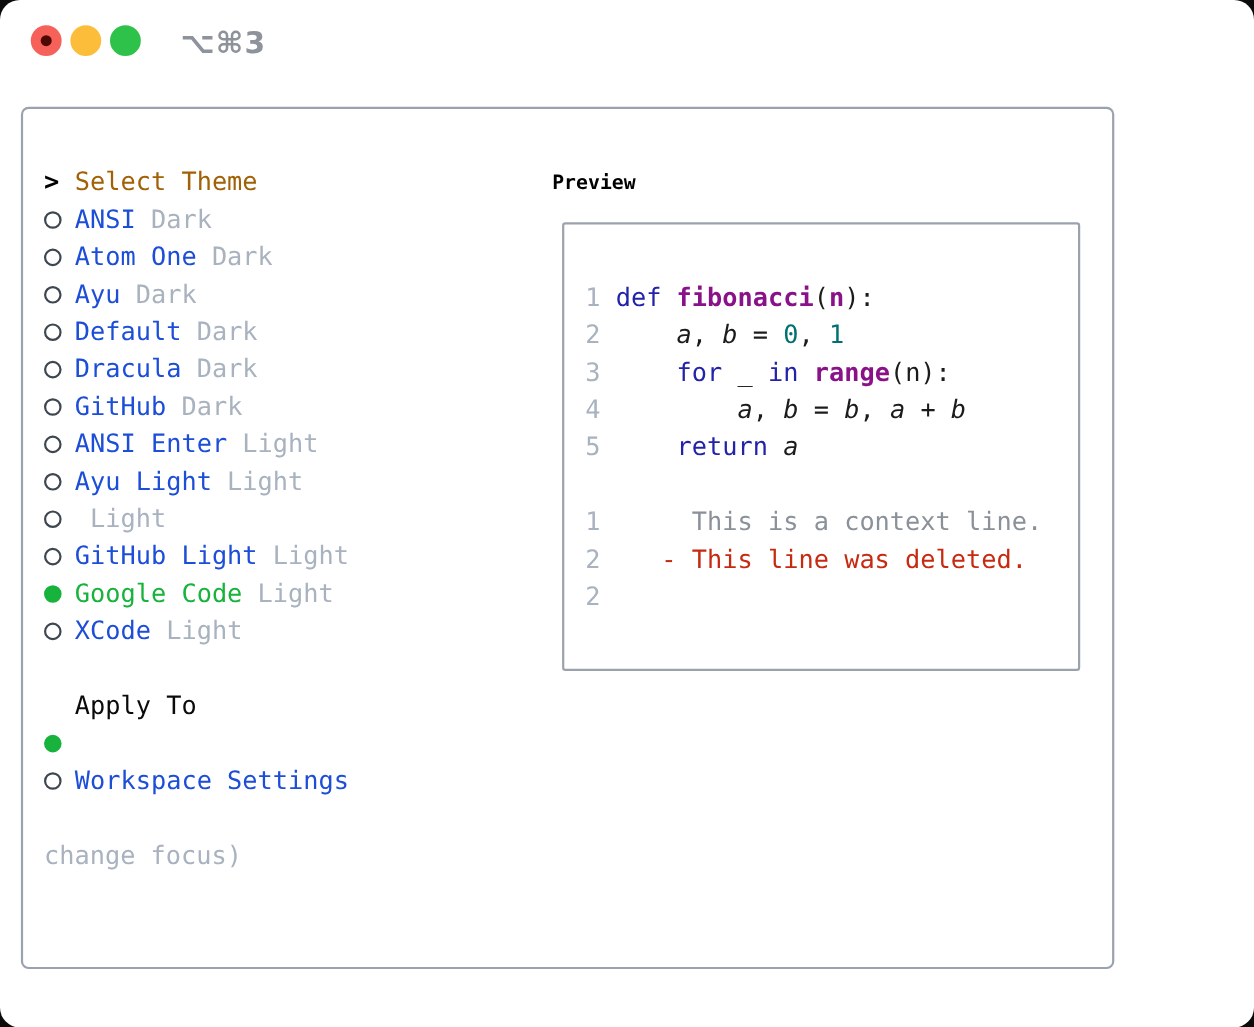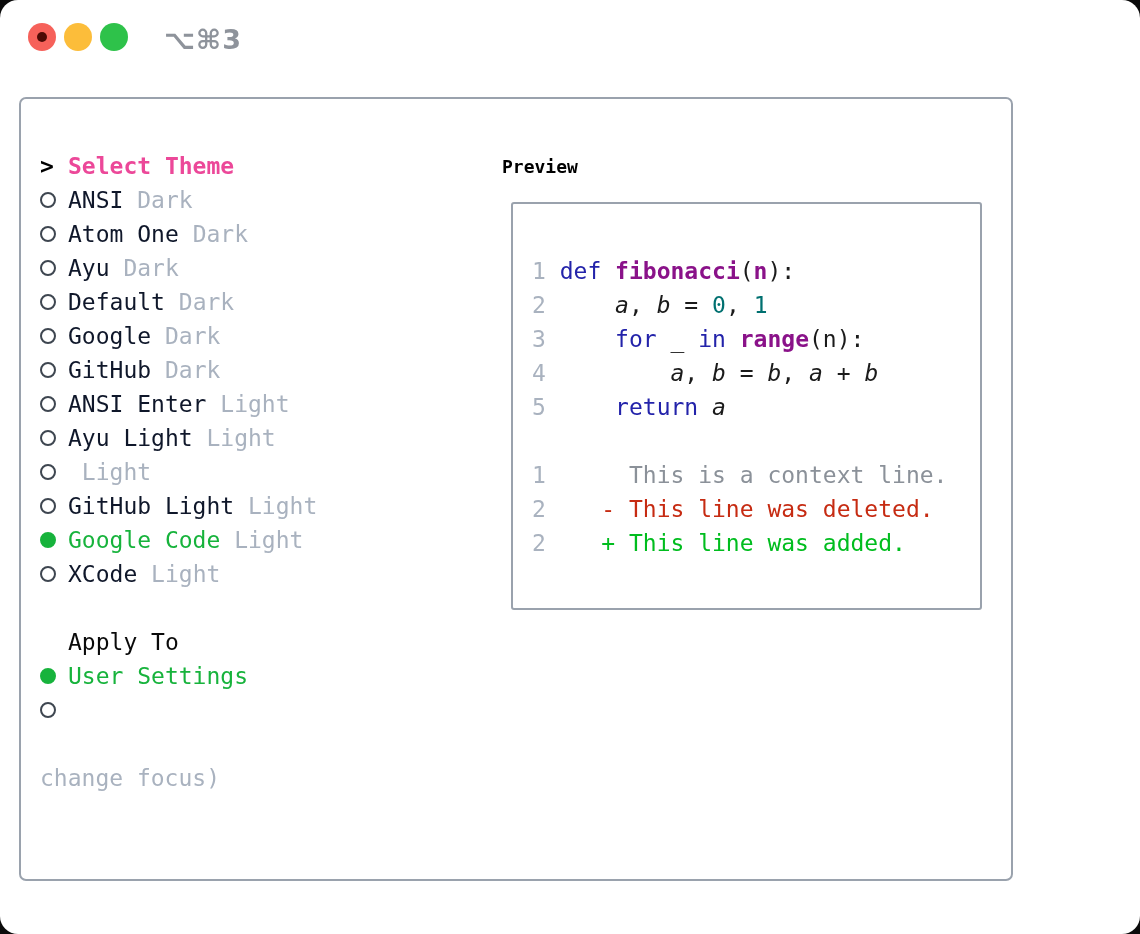--- a/index.html
+++ b/index.html
@@ -24,23 +24,23 @@
   .panel{
     position:absolute;left:19px;top:97px;width:994px;height:784px;
     border:2px solid #9aa2ad;border-radius:7px;box-sizing:border-box;background:#fff;
   }
   .left-col{position:absolute;left:19px;top:50px;font-size:23px;}
   .row{height:34px;display:flex;align-items:center;white-space:pre;}
   .bcol{width:28px;display:inline-flex;align-items:center;flex:none;}
   .bullet{width:12px;height:12px;border:2.5px solid #3e4650;border-radius:50%;display:inline-block;box-sizing:content-box;}
   .bullet.filled{background:var(--green);border-color:var(--green);}
   .caret{font-weight:700;color:#000;}
-  .hdr{font-weight:700;color:#ec4899;}
+  .hdr{font-weight:400;color:#a16207;}
   .subhdr{color:#0a0a0a;}
-  .tname{color:#0f172a;}
+  .tname{color:#1d4ed8;}
   .tname.selected{color:var(--green);}
   .tvariant{color:var(--muted);}
   .hint{color:var(--muted);height:34px;display:flex;align-items:center;white-space:pre;}
   .spacer{height:34px;}
   
   .preview-label{position:absolute;left:481px;top:50px;font-size:18px;font-weight:700;color:#000;height:34px;display:flex;align-items:center;}
   .preview-box{
     position:absolute;left:490px;top:103px;width:471px;height:408px;
     border:2px solid #9aa2ad;border-radius:3px;box-sizing:border-box;
     padding:50px 0 0 19px;overflow:hidden;background:#fff;
@@ -72,40 +72,40 @@
       <div class="row">
         <span class="bcol"><span class="caret">&gt;</span></span>
         <span class="hdr">Select Theme</span>
       </div>
 
       <div>
           <div class="row"><span class="bcol"><span class="bullet"></span></span><span class="tname">ANSI</span><span class="tvariant"> Dark</span></div>
           <div class="row"><span class="bcol"><span class="bullet"></span></span><span class="tname">Atom One</span><span class="tvariant"> Dark</span></div>
           <div class="row"><span class="bcol"><span class="bullet"></span></span><span class="tname">Ayu</span><span class="tvariant"> Dark</span></div>
           <div class="row"><span class="bcol"><span class="bullet"></span></span><span class="tname">Default</span><span class="tvariant"> Dark</span></div>
-          <div class="row"><span class="bcol"><span class="bullet"></span></span><span class="tname">Google</span><span class="tvariant"> Dark</span></div>
+          <div class="row"><span class="bcol"><span class="bullet"></span></span><span class="tname">Dracula</span><span class="tvariant"> Dark</span></div>
           <div class="row"><span class="bcol"><span class="bullet"></span></span><span class="tname">GitHub</span><span class="tvariant"> Dark</span></div>
           <div class="row"><span class="bcol"><span class="bullet"></span></span><span class="tname">ANSI Enter</span><span class="tvariant"> Light</span></div>
           <div class="row"><span class="bcol"><span class="bullet"></span></span><span class="tname">Ayu Light</span><span class="tvariant"> Light</span></div>
           <div class="row"><span class="bcol"><span class="bullet"></span></span><span class="tvariant"> Light</span></div>
           <div class="row"><span class="bcol"><span class="bullet"></span></span><span class="tname">GitHub Light</span><span class="tvariant"> Light</span></div>
           <div class="row"><span class="bcol"><span class="bullet filled"></span></span><span class="tname selected">Google Code</span><span class="tvariant"> Light</span></div>
           <div class="row"><span class="bcol"><span class="bullet"></span></span><span class="tname">XCode</span><span class="tvariant"> Light</span></div>
         </div>
 
       <div class="spacer"></div>
 
       <div class="row">
         <span class="bcol"></span>
         <span class="subhdr">Apply To</span>
       </div>
 
       <div>
-          <div class="row"><span class="bcol"><span class="bullet filled"></span></span><span class="tname selected">User Settings</span></div>
-          <div class="row"><span class="bcol"><span class="bullet"></span></span></div>
+          <div class="row"><span class="bcol"><span class="bullet filled"></span></span></div>
+          <div class="row"><span class="bcol"><span class="bullet"></span></span><span class="tname">Workspace Settings</span></div>
         </div>
 
       <div class="spacer"></div>
 
       <div class="hint">change focus)</div>
     </div>
 
     <div class="preview-label">Preview</div>
 
     <div class="preview-box">
@@ -113,18 +113,18 @@
           <div class="pline"><span class="ln">1</span><span class="tk-kw">def</span><span class="tk-pl"> </span><span class="tk-fn">fibonacci</span><span class="tk-pl">(</span><span class="tk-fn">n</span><span class="tk-pl">):</span></div>
           <div class="pline"><span class="ln">2</span><span class="tk-pl">    </span><span class="tk-vr">a</span><span class="tk-pl">, </span><span class="tk-vr">b</span><span class="tk-pl"> = </span><span class="tk-nm">0</span><span class="tk-pl">, </span><span class="tk-nm">1</span></div>
           <div class="pline"><span class="ln">3</span><span class="tk-pl">    </span><span class="tk-kw">for</span><span class="tk-pl"> _ </span><span class="tk-kw">in</span><span class="tk-pl"> </span><span class="tk-fn">range</span><span class="tk-pl">(n):</span></div>
           <div class="pline"><span class="ln">4</span><span class="tk-pl">        </span><span class="tk-vr">a</span><span class="tk-pl">, </span><span class="tk-vr">b</span><span class="tk-pl"> = </span><span class="tk-vr">b</span><span class="tk-pl">, </span><span class="tk-vr">a</span><span class="tk-pl"> + </span><span class="tk-vr">b</span></div>
           <div class="pline"><span class="ln">5</span><span class="tk-pl">    </span><span class="tk-kw">return</span><span class="tk-pl"> </span><span class="tk-vr">a</span></div>
         </div>
       <div class="spacer"></div>
       <div>
           <div class="pline"><span class="ln">1</span><span class="diff-context">     This is a context line.</span></div>
           <div class="pline"><span class="ln">2</span><span class="diff-deleted">   - This line was deleted.</span></div>
-          <div class="pline"><span class="ln">2</span><span class="diff-added">   + This line was added.</span></div>
+          <div class="pline"><span class="ln">2</span></div>
         </div>
     </div>
 
   </div>
 </div>
 
 </body></html>

